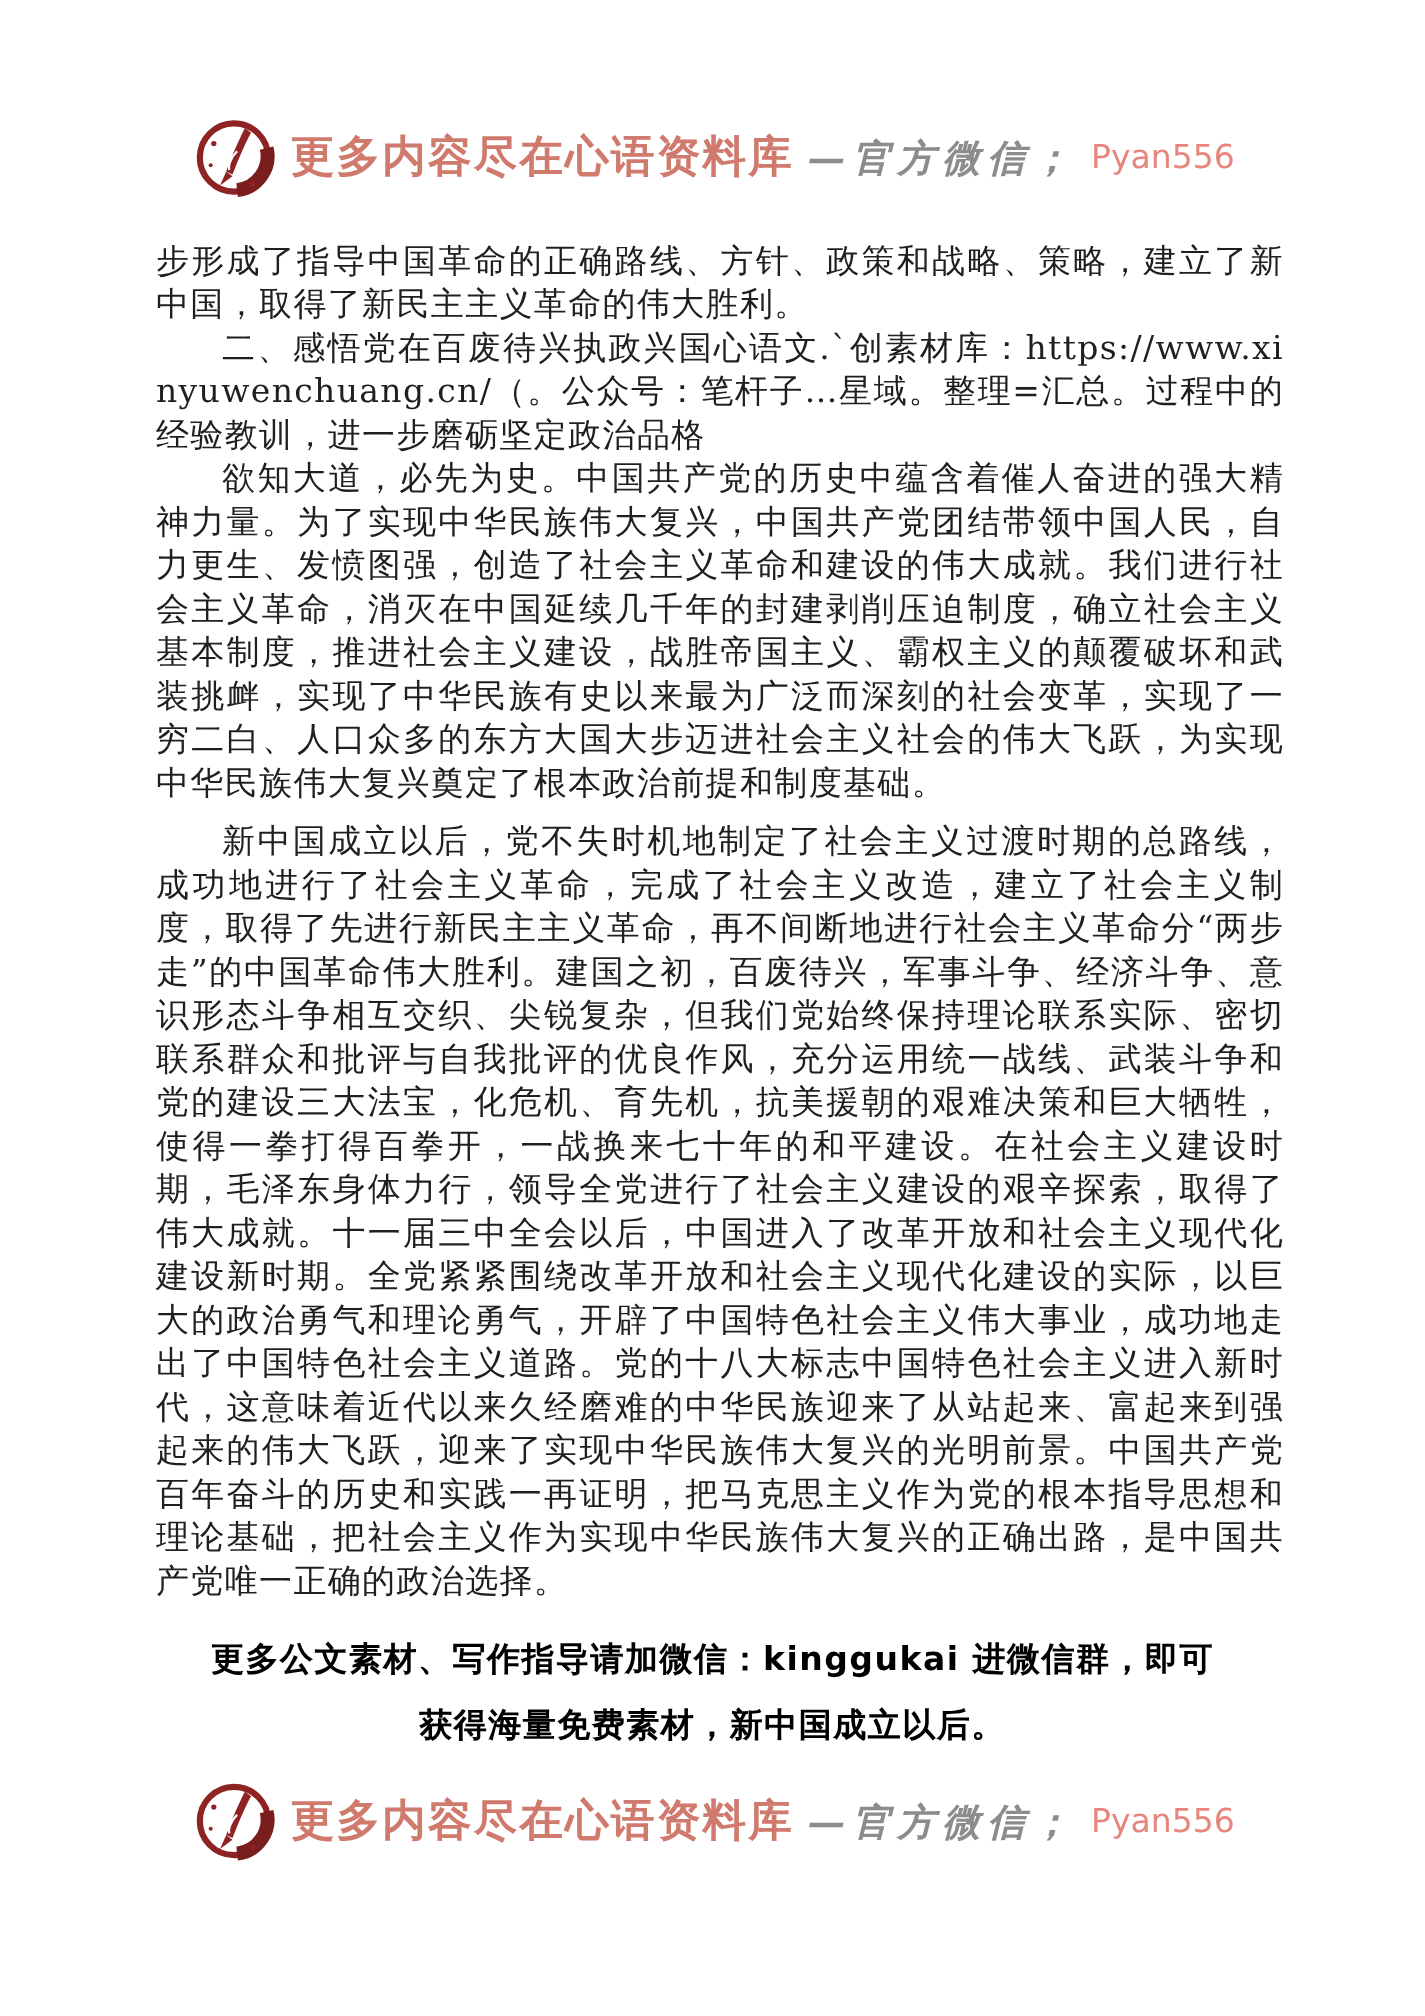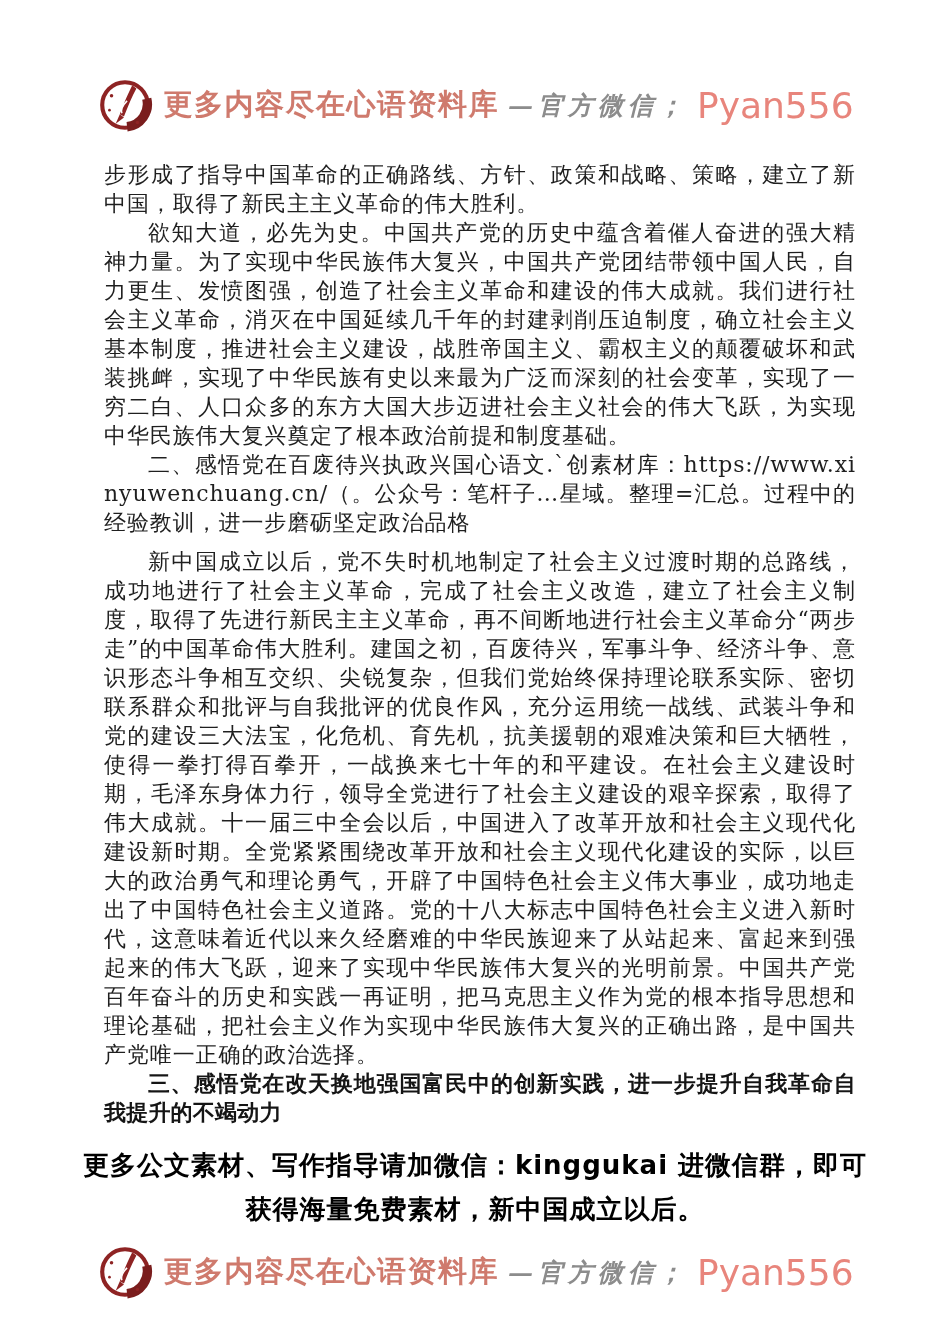--- a/index.html
+++ b/index.html
@@ -31,21 +31,21 @@
   }
   .brand-label {
     font-size: 25px;
     color: #8c8c8c;
     font-style: italic;
     letter-spacing: 5px;
     font-family: "DejaVu Serif", serif;
     font-weight: bold;
   }
   .brand-account {
-    font-size: 36px;
+    font-size: 22px;
     color: #e8857c;
     font-family: "DejaVu Sans", "Liberation Sans", sans-serif;
   }
   
   .doc {
     width: 752px;
     margin: 26px 0 0 104px;
   }
   .para {
     font-size: 22px;
@@ -63,21 +63,21 @@
     color: #151515;
     font-family: "DejaVu Sans", "Liberation Sans", sans-serif;
     letter-spacing: 0.2px;
   }
   
   .promo {
     margin-top: 16px;
     text-align: center;
     font-family: "DejaVu Sans", "Liberation Sans", sans-serif;
     font-weight: 800;
-    font-size: 26px;
+    font-size: 22px;
     line-height: 44px;
     color: #000000;
     letter-spacing: 1px;
   }
 </style>
 </head>
 <body>
 
 <div class="page">
 
@@ -94,24 +94,23 @@
         <circle cx="13" cy="33" r="1.3" fill="#8e2323"></circle>
       </svg>
     </span>
     <span class="brand-title">更多内容尽在心语资料库</span>
     <span class="brand-label">—官方微信；</span>
     <span class="brand-account">Pyan556</span>
   </div>
 
   <div class="doc">
       <div class="para">步形成了指导中国革命的正确路线、方针、政策和战略、策略，建立了新中国，取得了新民主主义革命的伟大胜利。</div>
+      <div class="para indent break-all">二、感悟党在百废待兴执政兴国心语文.`创素材库：https://www.xinyuwenchuang.cn/（。公众号：笔杆子…星域。整理=汇总。过程中的经验教训，进一步磨砺坚定政治品格</div>
       <div class="para indent">欲知大道，必先为史。中国共产党的历史中蕴含着催人奋进的强大精神力量。为了实现中华民族伟大复兴，中国共产党团结带领中国人民，自力更生、发愤图强，创造了社会主义革命和建设的伟大成就。我们进行社会主义革命，消灭在中国延续几千年的封建剥削压迫制度，确立社会主义基本制度，推进社会主义建设，战胜帝国主义、霸权主义的颠覆破坏和武装挑衅，实现了中华民族有史以来最为广泛而深刻的社会变革，实现了一穷二白、人口众多的东方大国大步迈进社会主义社会的伟大飞跃，为实现中华民族伟大复兴奠定了根本政治前提和制度基础。</div>
-      <div class="para indent break-all">二、感悟党在百废待兴执政兴国心语文.`创素材库：https://www.xinyuwenchuang.cn/（。公众号：笔杆子…星域。整理=汇总。过程中的经验教训，进一步磨砺坚定政治品格</div>
       <div class="para indent space-before">新中国成立以后，党不失时机地制定了社会主义过渡时期的总路线，成功地进行了社会主义革命，完成了社会主义改造，建立了社会主义制度，取得了先进行新民主主义革命，再不间断地进行社会主义革命分“两步走”的中国革命伟大胜利。建国之初，百废待兴，军事斗争、经济斗争、意识形态斗争相互交织、尖锐复杂，但我们党始终保持理论联系实际、密切联系群众和批评与自我批评的优良作风，充分运用统一战线、武装斗争和党的建设三大法宝，化危机、育先机，抗美援朝的艰难决策和巨大牺牲，使得一拳打得百拳开，一战换来七十年的和平建设。在社会主义建设时期，毛泽东身体力行，领导全党进行了社会主义建设的艰辛探索，取得了伟大成就。十一届三中全会以后，中国进入了改革开放和社会主义现代化建设新时期。全党紧紧围绕改革开放和社会主义现代化建设的实际，以巨大的政治勇气和理论勇气，开辟了中国特色社会主义伟大事业，成功地走出了中国特色社会主义道路。党的十八大标志中国特色社会主义进入新时代，这意味着近代以来久经磨难的中华民族迎来了从站起来、富起来到强起来的伟大飞跃，迎来了实现中华民族伟大复兴的光明前景。中国共产党百年奋斗的历史和实践一再证明，把马克思主义作为党的根本指导思想和理论基础，把社会主义作为实现中华民族伟大复兴的正确出路，是中国共产党唯一正确的政治选择。</div>
-      <div class="para indent bold">三、感悟党在改天换地强国富民中的创新实践，进一步提升自我革命自我提升的不竭动力</div>
     </div>
 
   <div class="promo">
     <div>更多公文素材、写作指导请加微信：kinggukai 进微信群，即可</div>
     <div>获得海量免费素材，新中国成立以后。</div>
   </div>
 
   <div class="brand-row footer">
     <span class="logo">
       <svg viewBox="0 0 56 56" width="58" height="58" aria-hidden="true">

